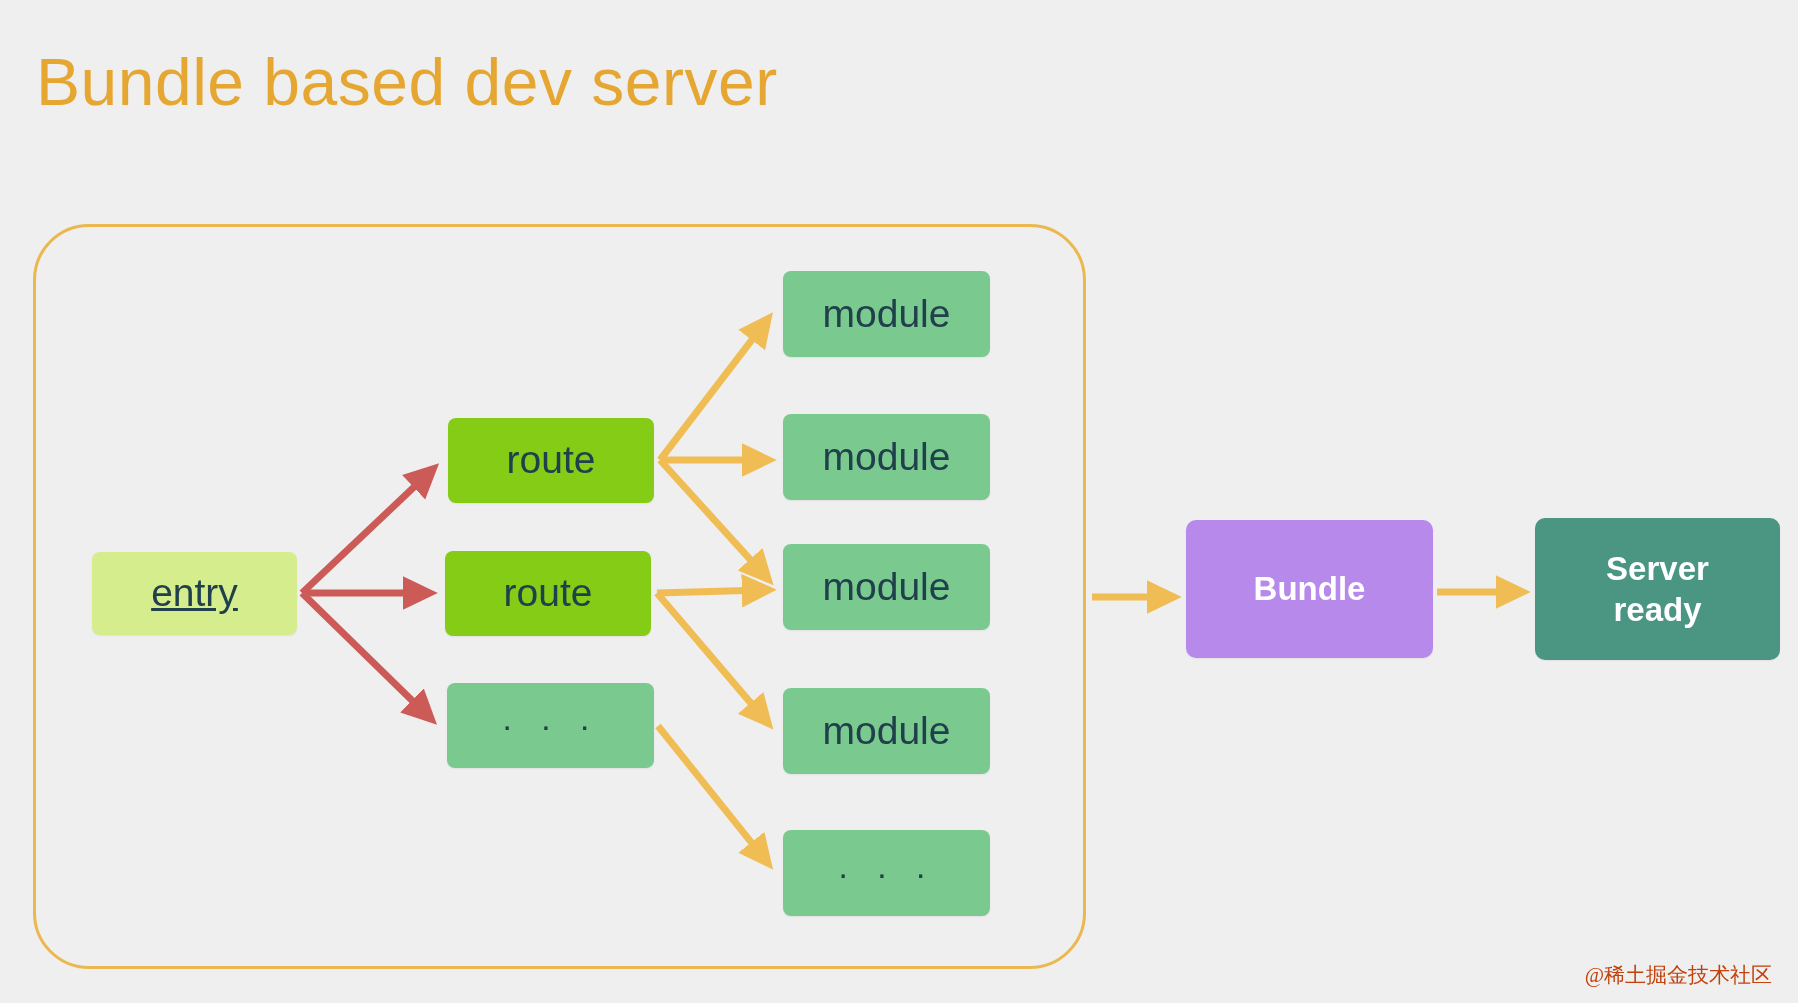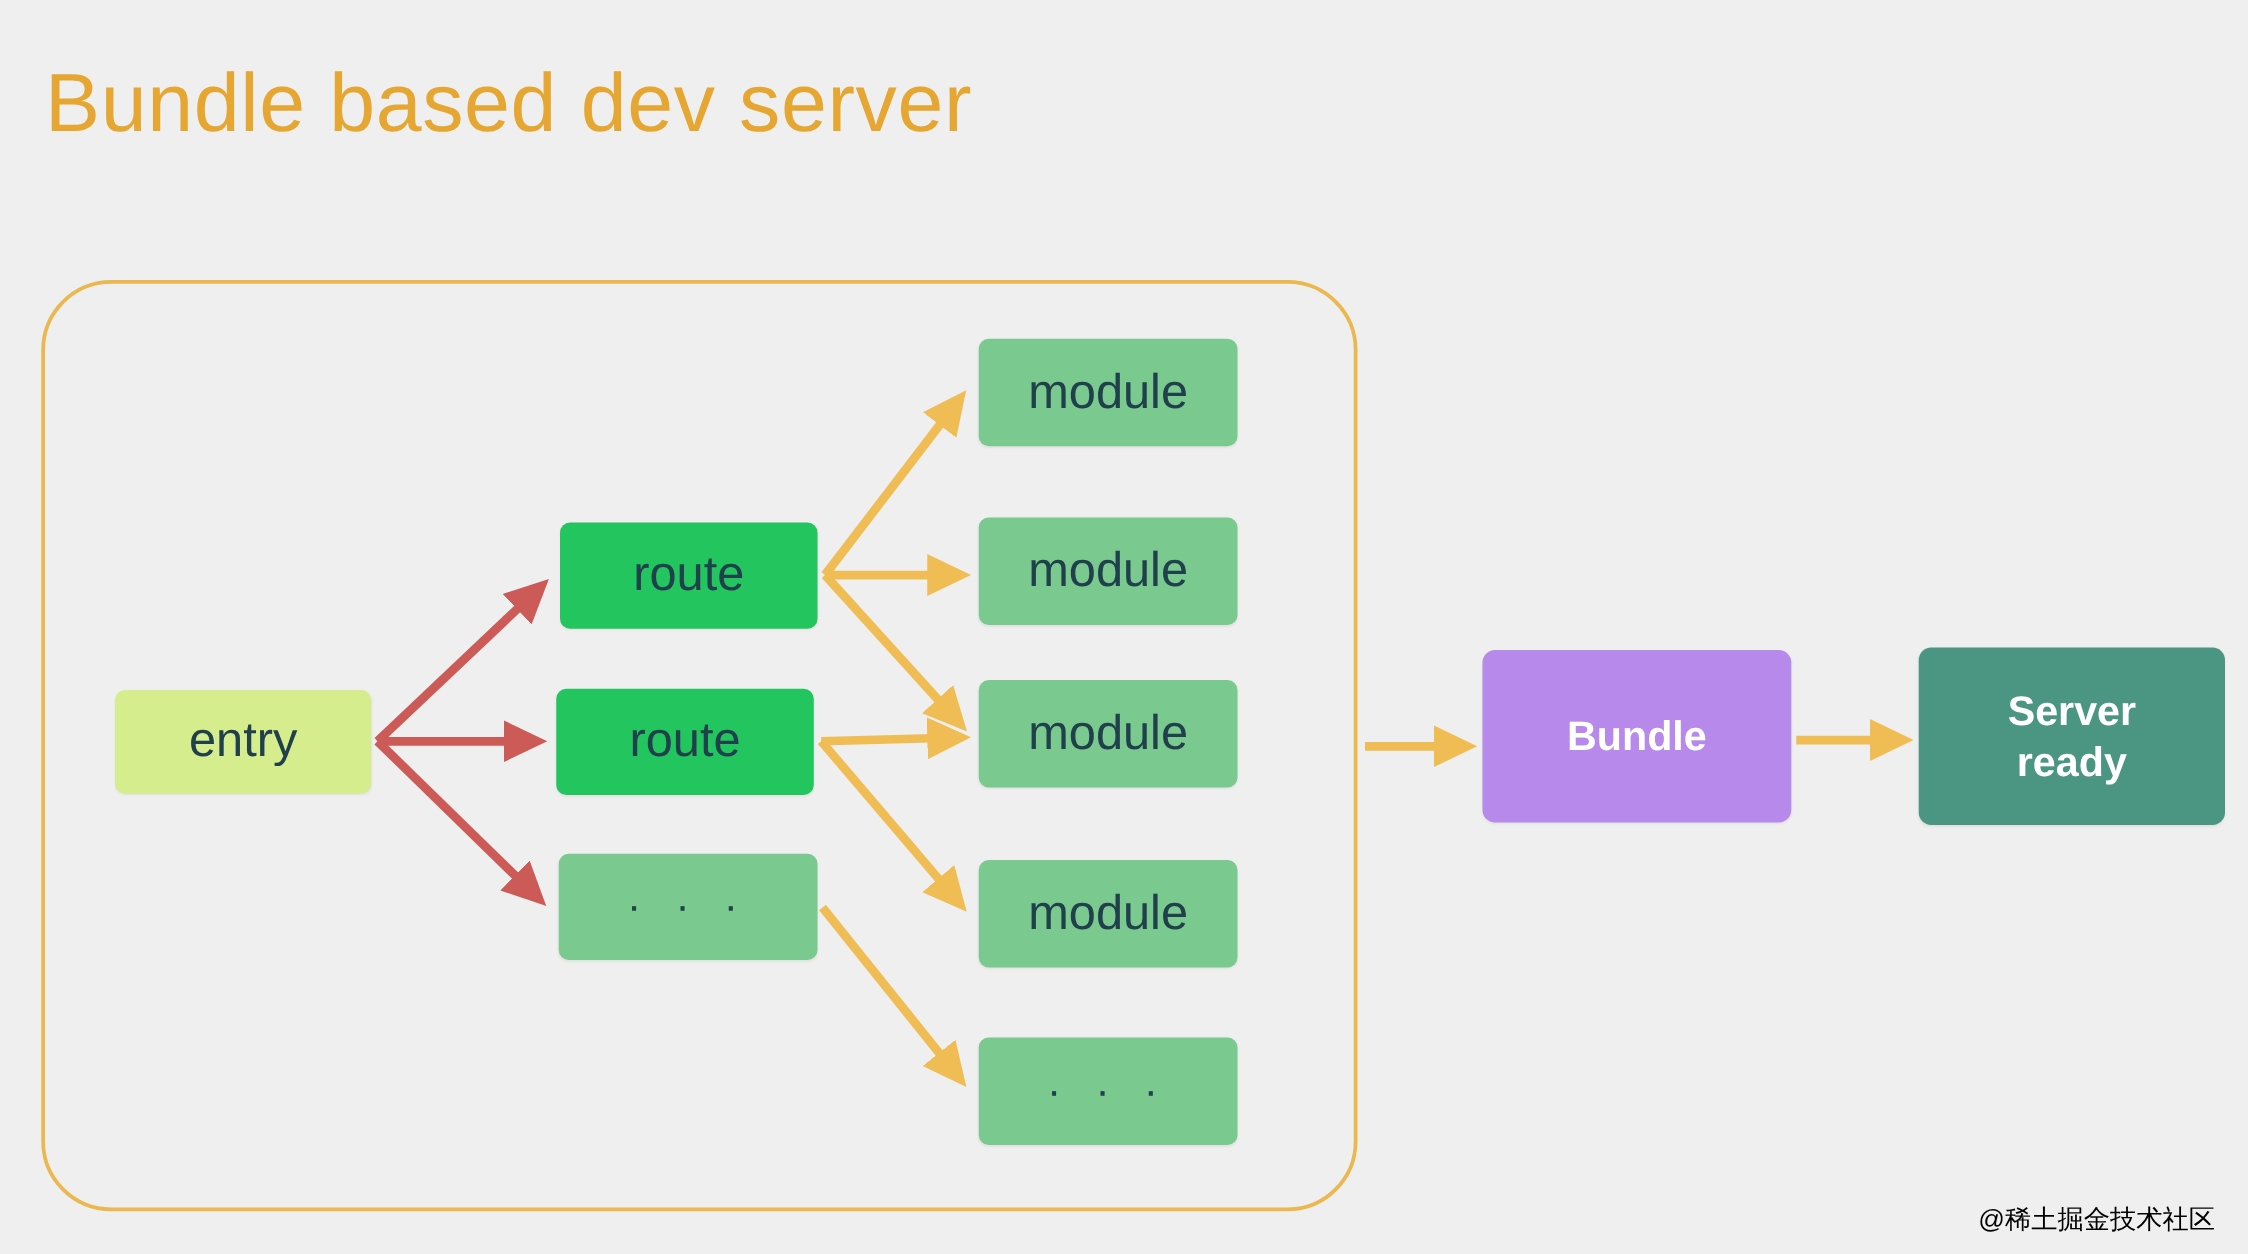--- a/index.html
+++ b/index.html
@@ -63,22 +63,22 @@
     align-items: center;
     justify-content: center;
     border-radius: 8px;
     font-size: 39px;
     color: #20404b;
     line-height: 1.25;
     text-align: center;
     box-shadow: 0 1px 2px rgba(0,0,0,0.06);
   }
 
-  .node.entry   { background: #d5ed8d; }
-  .node.route   { background: #22c55e; }
+  .node.entry   { background: #d5ed8d; text-decoration: underline; }
+  .node.route   { background: #84cc16; }
   .node.module  { background: #7ac98f; }
   .node.dots    { background: #7ac98f; letter-spacing: 9px; font-size: 34px; }
   .node.bundle  { background: #b689ea; color: #ffffff; font-weight: bold; font-size: 33px; }
   .node.server  { background: #4b9583; color: #ffffff; font-weight: bold; font-size: 33px; }
 
   
   .n-entry    { left: 92px;   top: 552px; width: 205px; height: 83px; }
   .n-route1   { left: 448px;  top: 418px; width: 206px; height: 85px; }
   .n-route2   { left: 445px;  top: 551px; width: 206px; height: 85px; }
   .n-routedots{ left: 447px;  top: 683px; width: 207px; height: 85px; }
@@ -91,22 +91,22 @@
 
   .n-bundle   { left: 1186px; top: 520px; width: 247px; height: 138px; border-radius: 10px; }
   .n-server   { left: 1535px; top: 518px; width: 245px; height: 142px; border-radius: 10px; }
 
   
   .watermark {
     position: absolute;
     right: 26px;
     bottom: 14px;
     font-size: 21px;
-    color: #000000;
-    font-family: Liberation Sans, sans-serif;
+    color: #c2410c;
+    font-family: Liberation Serif, serif;
     white-space: nowrap;
   }
 </style>
 </head>
 <body>
 
 <div id="stage">
 
   <div class="page-title">Bundle based dev server</div>
 

